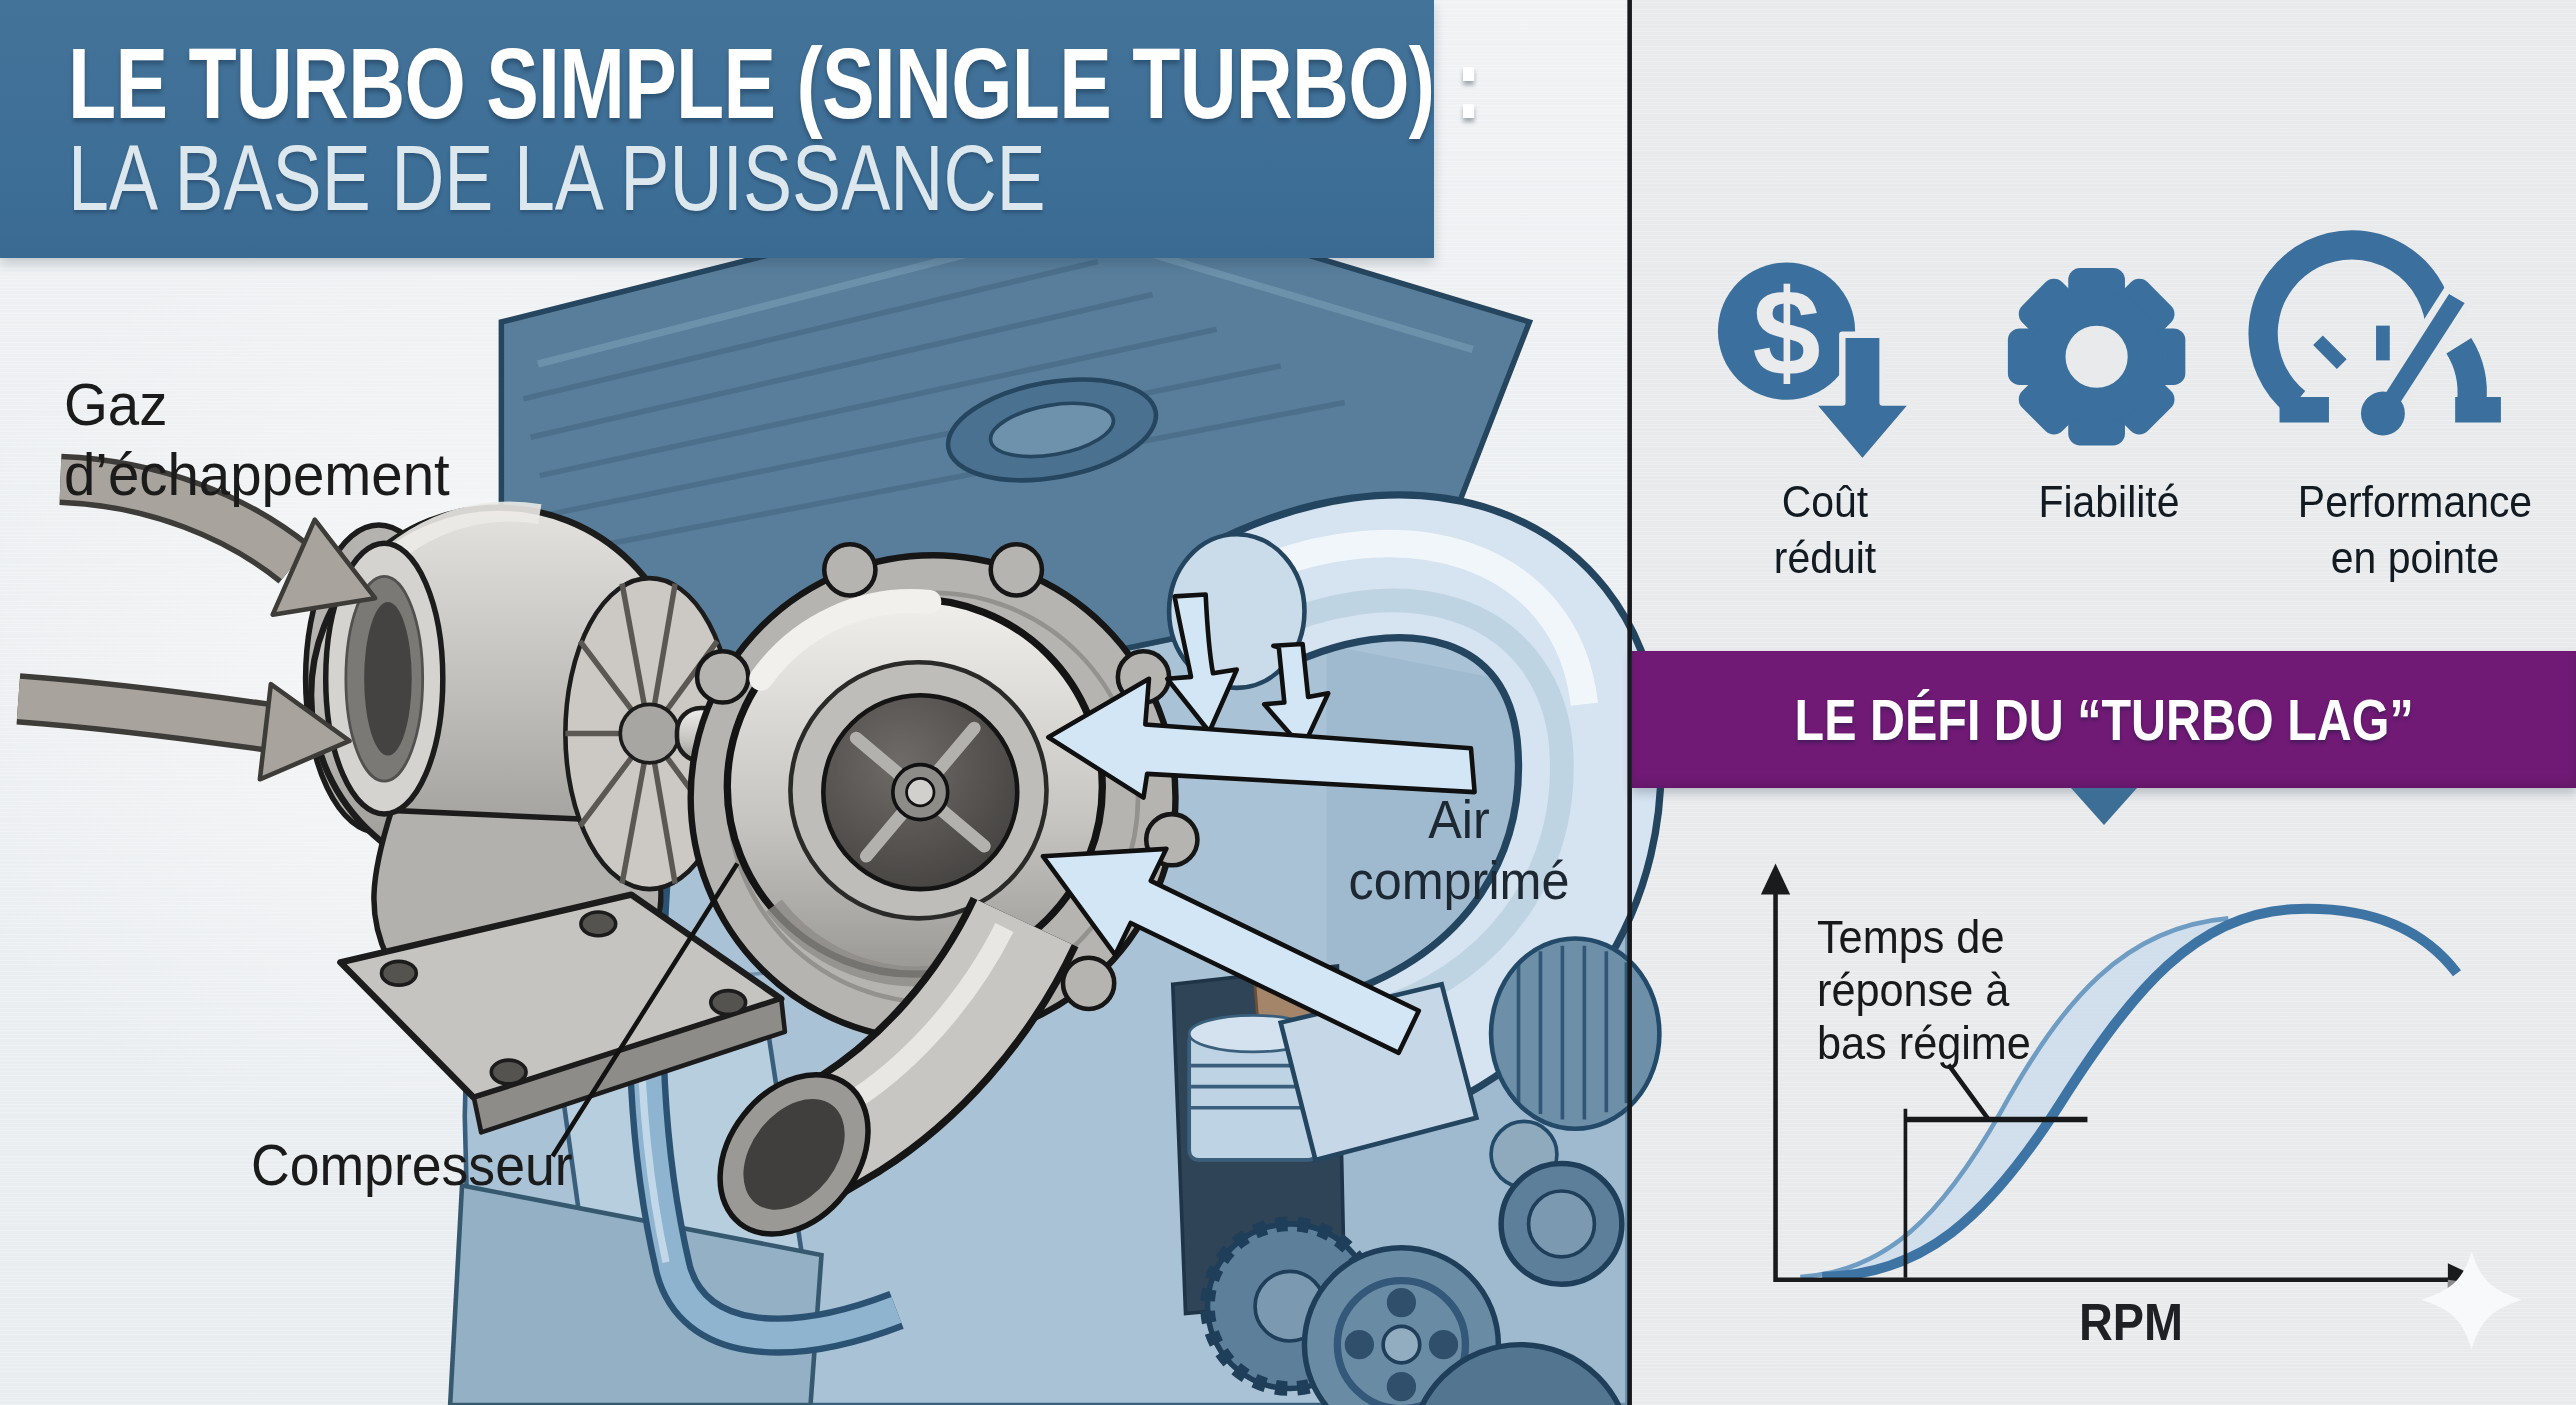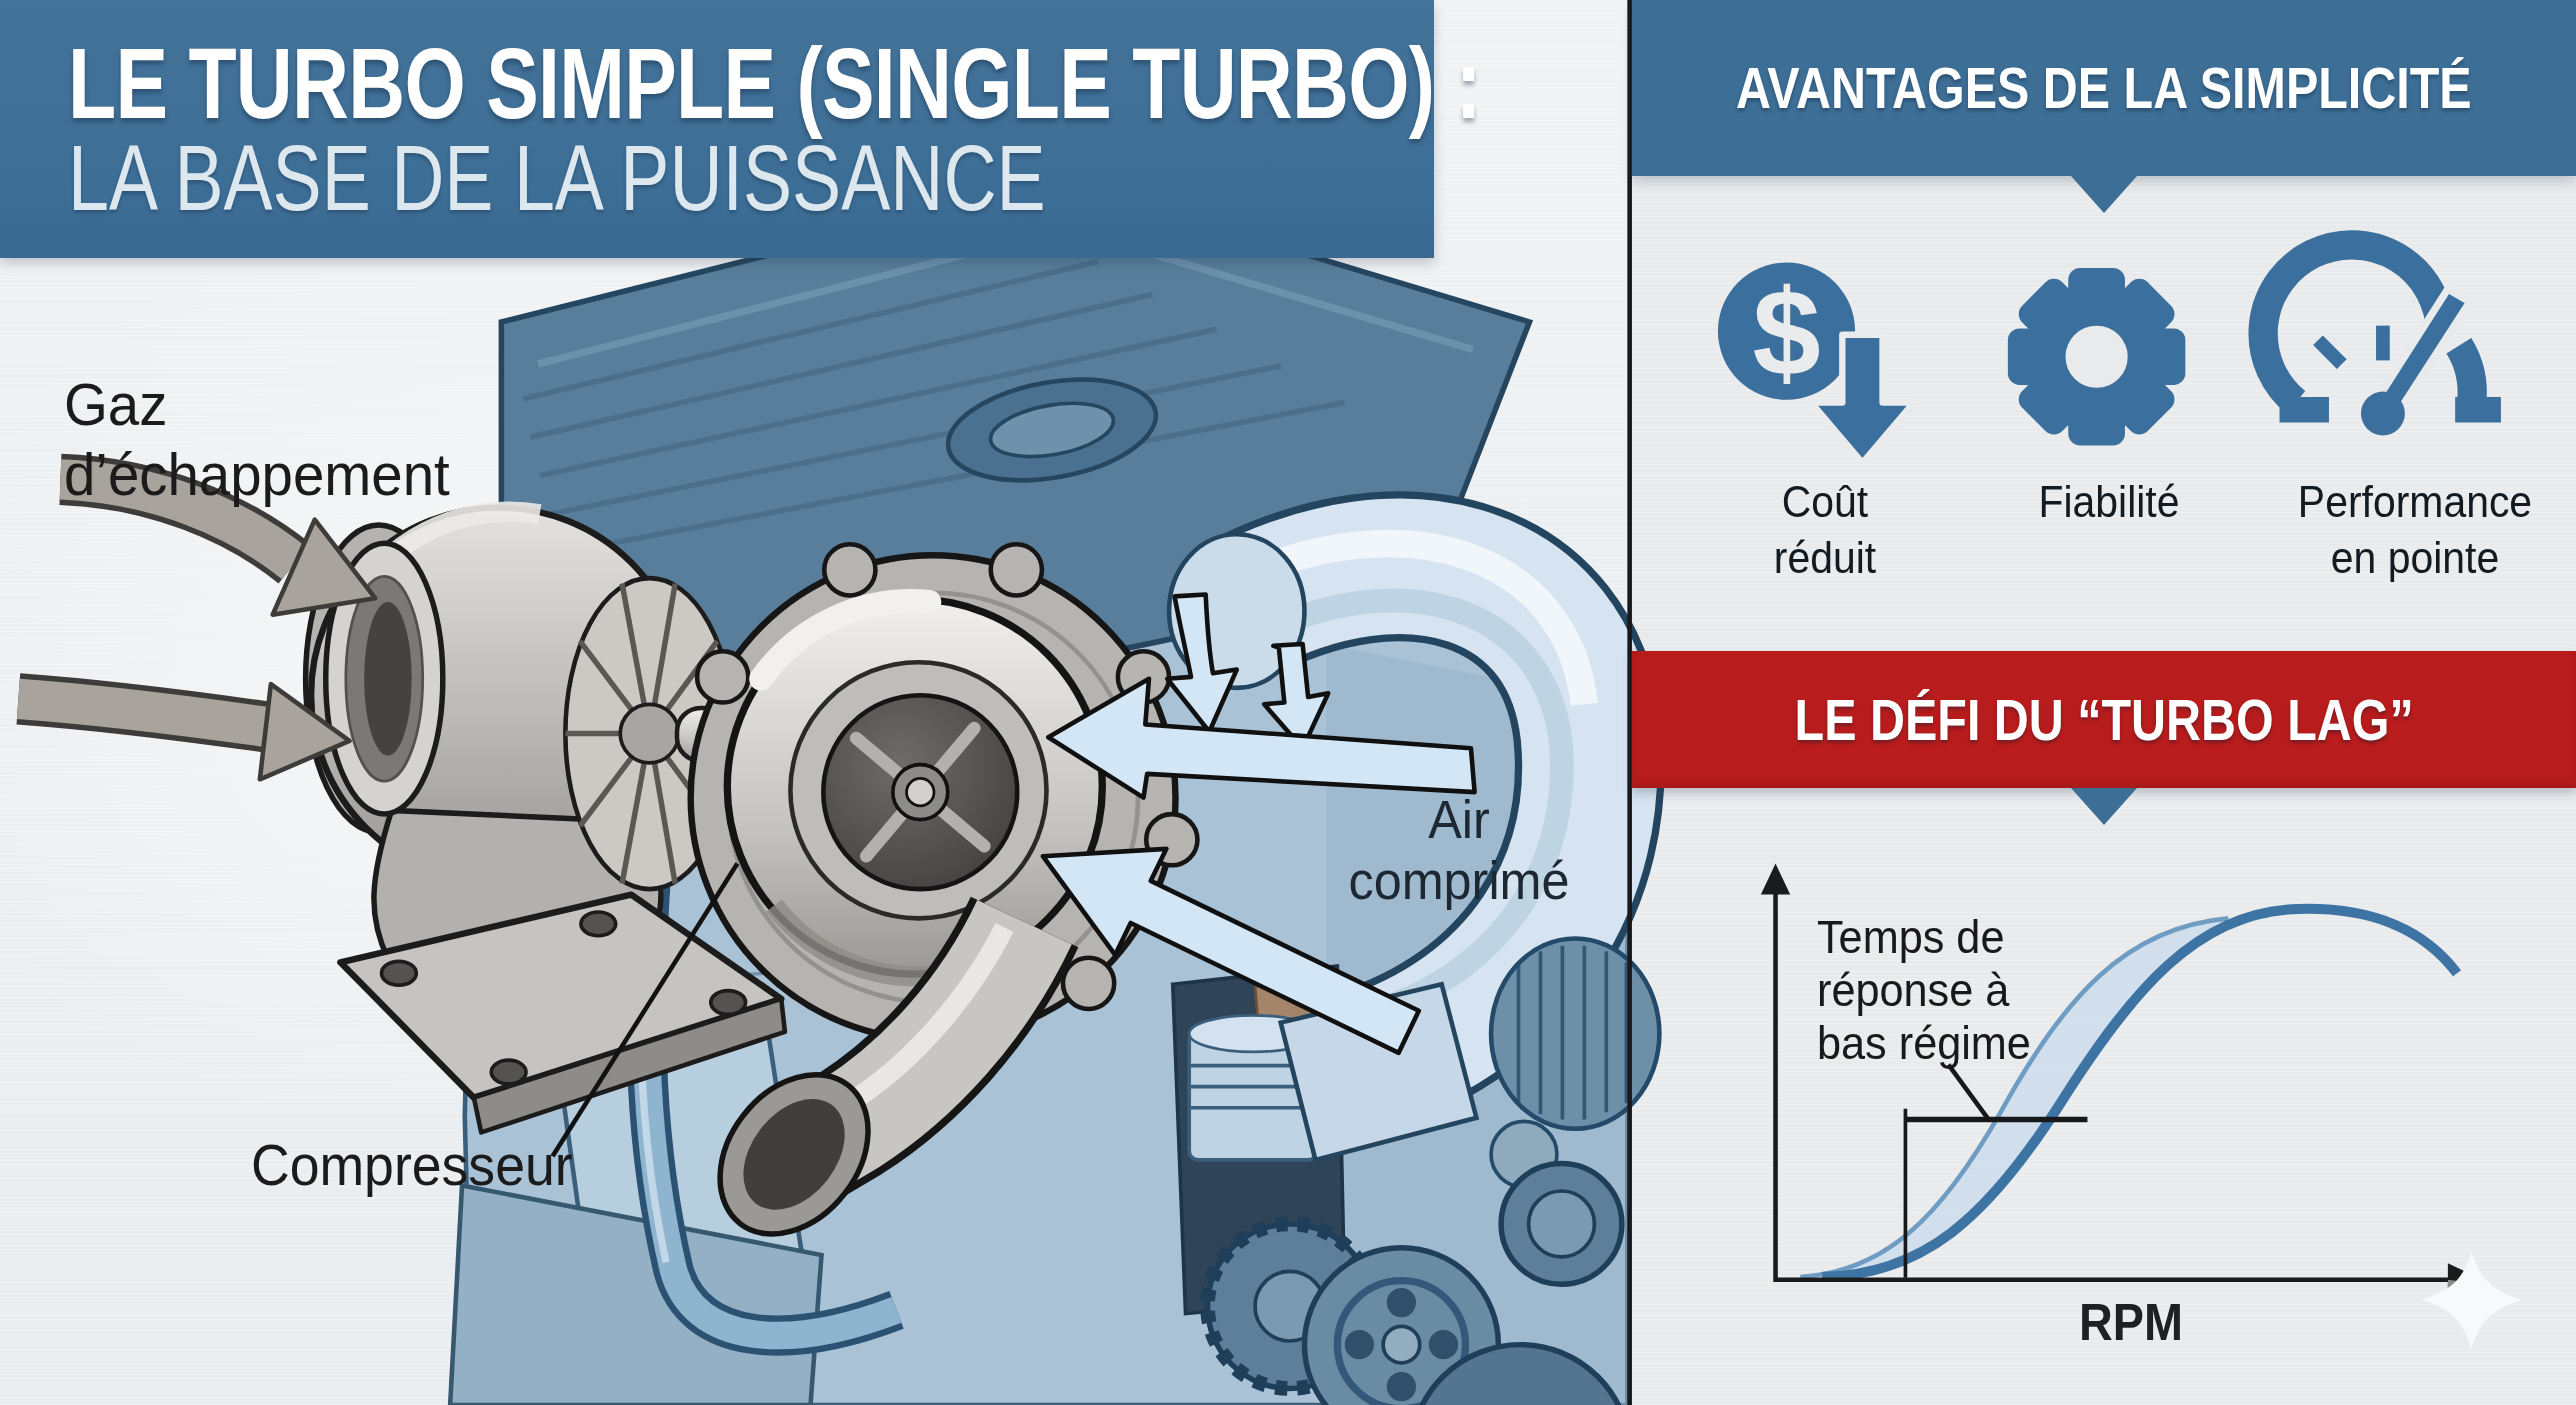--- a/index.html
+++ b/index.html
@@ -37,21 +37,21 @@
     box-shadow:0 5.5px 11px rgba(30,50,70,.22);}
   .rp-header:after,.lag-banner:after{content:"";position:absolute;top:100%;left:50%;
     transform:translateX(-50%);width:0;height:0;
     border-left:33px solid transparent;border-right:33px solid transparent;
     border-top:37px solid #3d6e96;}
   .rp-title{font-size:57px;font-weight:700;color:#ffffff;white-space:nowrap;
     transform:scaleX(.85);transform-origin:center;
     text-shadow:0 2.7px 3.7px rgba(10,30,50,.35);}
 
   .lag-banner{position:absolute;left:1632px;top:651px;width:944px;height:137px;
-    background:#b91c1c;display:flex;align-items:center;justify-content:center;
+    background:#701a75;display:flex;align-items:center;justify-content:center;
     box-shadow:0 4.6px 9.1px rgba(30,50,70,.25), inset 0 -5.5px 9.1px rgba(0,0,0,.10);}
 
   
   .ill-label{position:absolute;color:#1b1b1b;font-weight:500;line-height:1.16;
     transform:scaleX(.94);transform-origin:left top;}
   .lbl-exhaust{left:64px;top:370px;font-size:60px;}
   .lbl-compressor{left:251px;top:1132px;font-size:57px;}
   .lbl-air{left:1285px;top:789px;width:348px;font-size:53px;text-align:center;
     transform:scaleX(.95);transform-origin:center top;color:#1d2833;}
 
@@ -297,23 +297,20 @@
       <polygon points="2676,1399 2676,1415 2706,1403" fill="#8c8c8c"></polygon>
       <path d="M2702,1368 C2712,1400 2724,1410 2757,1421 C2724,1432 2712,1443 2702,1475 C2692,1443 2680,1432 2647,1421 C2680,1410 2692,1400 2702,1368 Z" fill="#f7f9fa"></path>
     </g>
   </svg>
 
   <header class="lp-header">
     <div class="lp-title-1">LE TURBO SIMPLE (SINGLE TURBO) :</div>
     <div class="lp-title-2">LA BASE DE LA PUISSANCE</div>
   </header>
 
-  <header class="rp-header">
-    <div class="rp-title">AVANTAGES DE LA SIMPLICITÉ</div>
-  </header>
 
   <div class="lag-banner">
     <div class="rp-title">LE DÉFI DU “TURBO LAG”</div>
   </div>
 
   <div class="ill-label lbl-exhaust">
     <div>Gaz</div>
     <div>d’échappement</div>
   </div>
   <div class="ill-label lbl-compressor">Compresseur</div>

